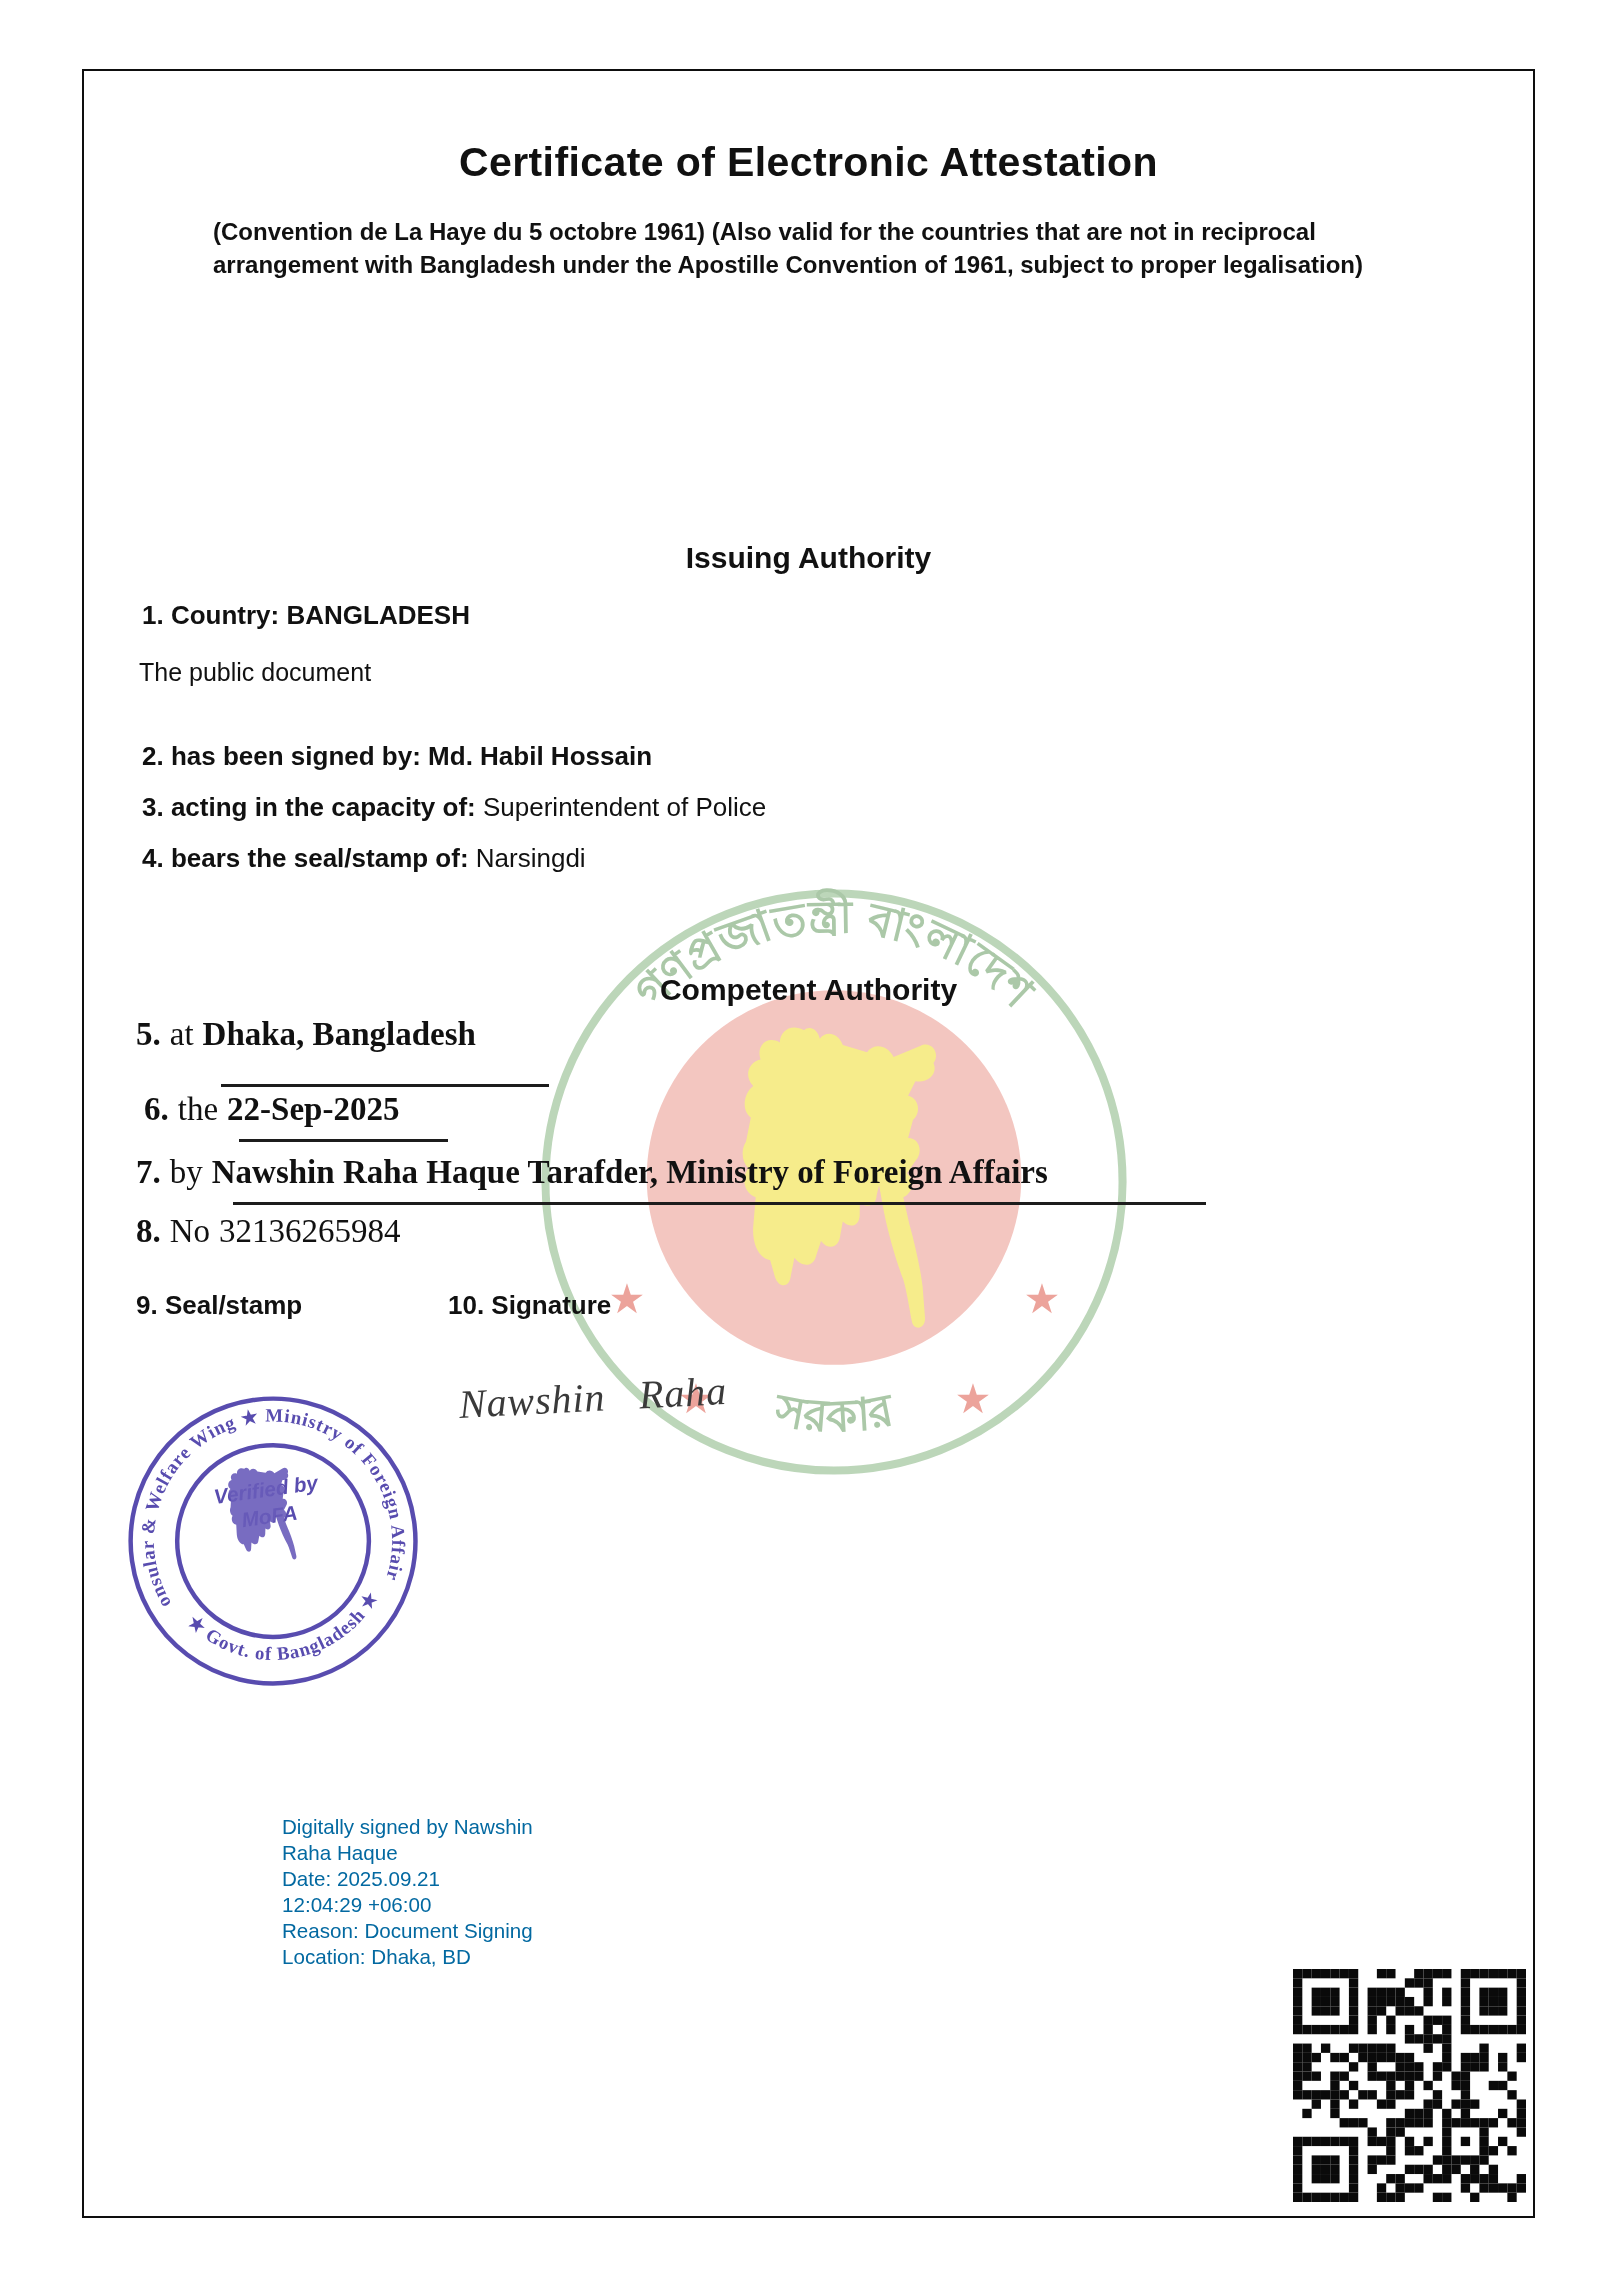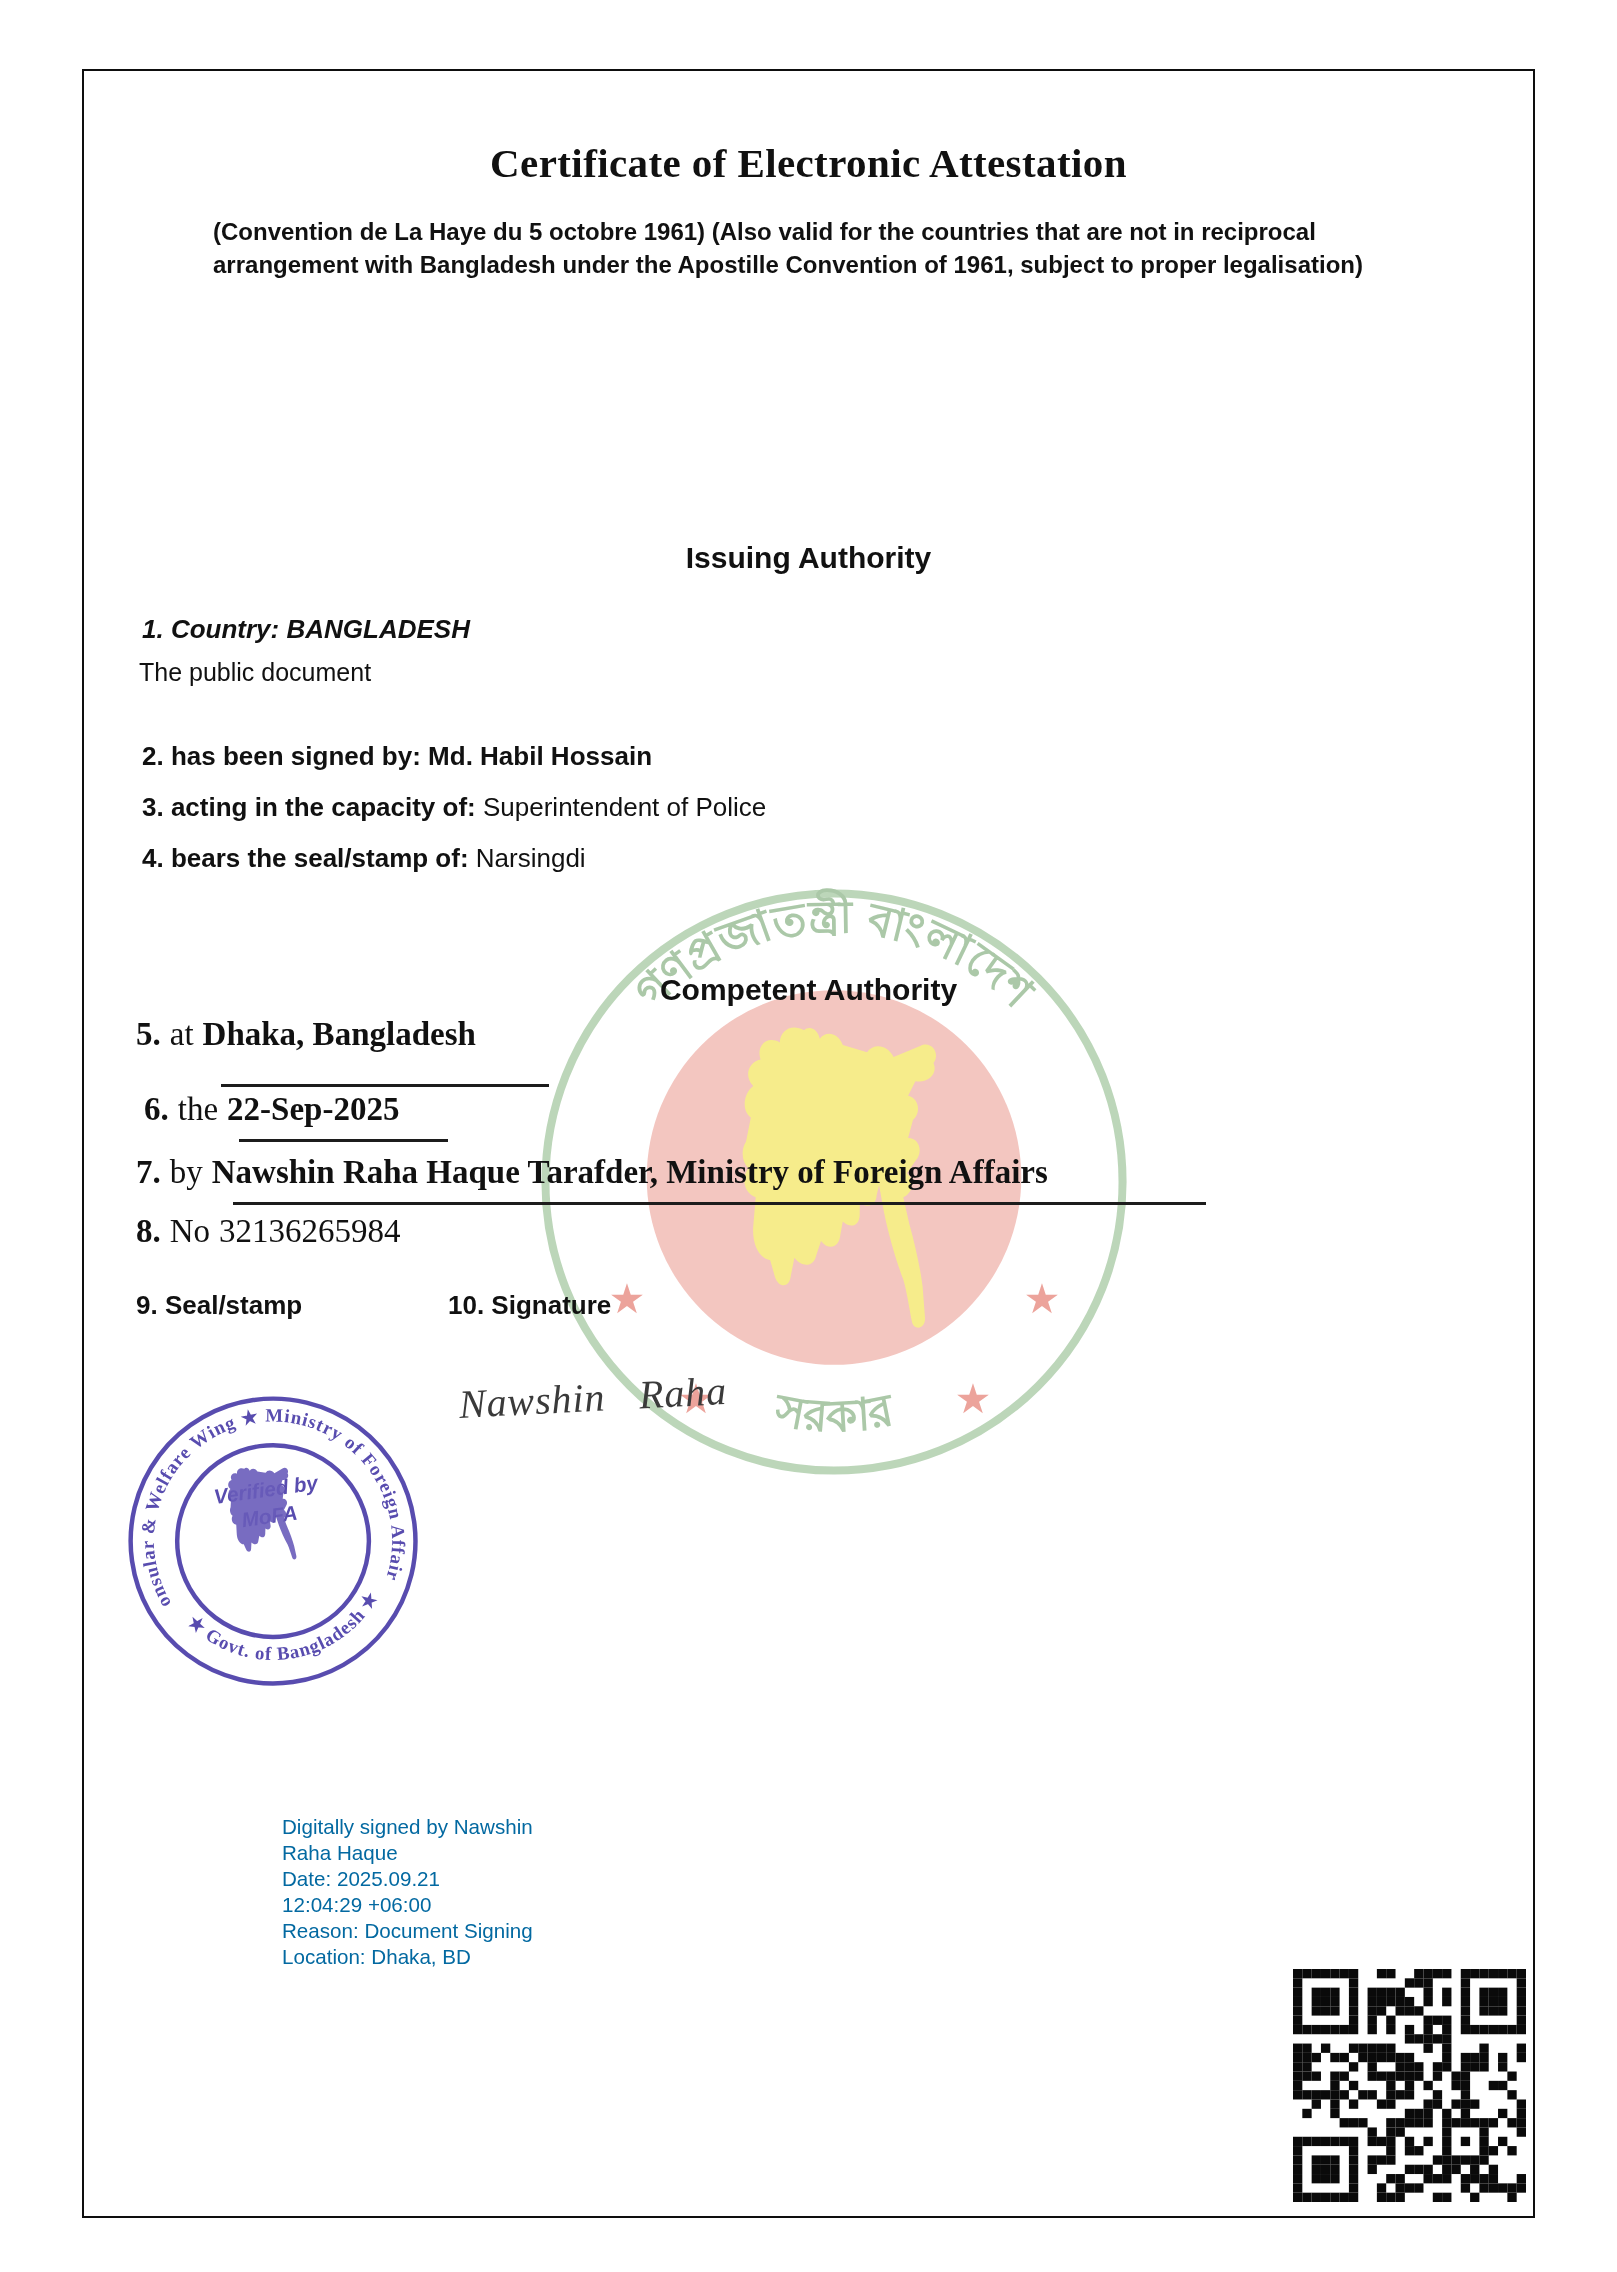--- a/index.html
+++ b/index.html
@@ -1,30 +1,30 @@
 <!DOCTYPE html>
 <html style="font-size:14.3px"><head>
 <meta charset="utf-8">
 <style>
   html,body{margin:0;padding:0;}
   body{width:1617px;height:2273px;position:relative;background:#ffffff;
        font-family:"Liberation Sans",sans-serif;color:#111;overflow:hidden;}
   .abs{position:absolute;}
   .centered{left:0;width:1617px;text-align:center;}
   .border-frame{left:82px;top:69px;width:1449px;height:2145px;border:2.7px solid #0e0e0e;}
-  .page-title{top:139px;font-size:41px;font-weight:bold;letter-spacing:0.4px;font-family:Liberation Serif, serif;}
+  .page-title{top:139px;font-size:41px;font-weight:bold;letter-spacing:0.4px;}
   .page-subtitle{top:215px;left:213px;width:1191px;font-size:24px;line-height:33px;
                  font-weight:bold;text-align:left;}
   .section-heading{font-size:30px;font-weight:bold;}
   .h-issuing{top:541px;}
   .h-competent{top:973px;}
   .sans-item{left:142px;font-size:26px;white-space:nowrap;}
   .sans-item b{font-weight:bold;}
   .intro-line{left:139px;top:658px;font-size:25px;text-align:center;}
-  .i1{top:614px;font-style:italic;} .i2{top:741px;} .i3{top:792px;} .i4{top:843px;}
+  .i1{top:600px;} .i2{top:741px;} .i3{top:792px;} .i4{top:843px;}
   .serif-item{left:136px;font-family:"Liberation Serif",serif;font-size:33px;white-space:nowrap;}
   .serif-item .num{font-weight:bold;margin-right:9px;}
   .serif-item .pre{font-weight:normal;margin-right:9px;}
   .serif-item b{font-weight:bold;}
   .i5{top:1016px;text-align:right;} .i6{top:1091px;margin-left:8px;} .i7{top:1154px;} .i8{top:1213px;}
   .rule{height:2.7px;background:#1c1c1c;}
   .u5{left:221px;top:1084px;width:328px;}
   .u6{left:239px;top:1139px;width:209px;}
   .u7{left:233px;top:1202px;width:973px;}
   .row910{top:1290px;font-size:26px;font-weight:bold;}

